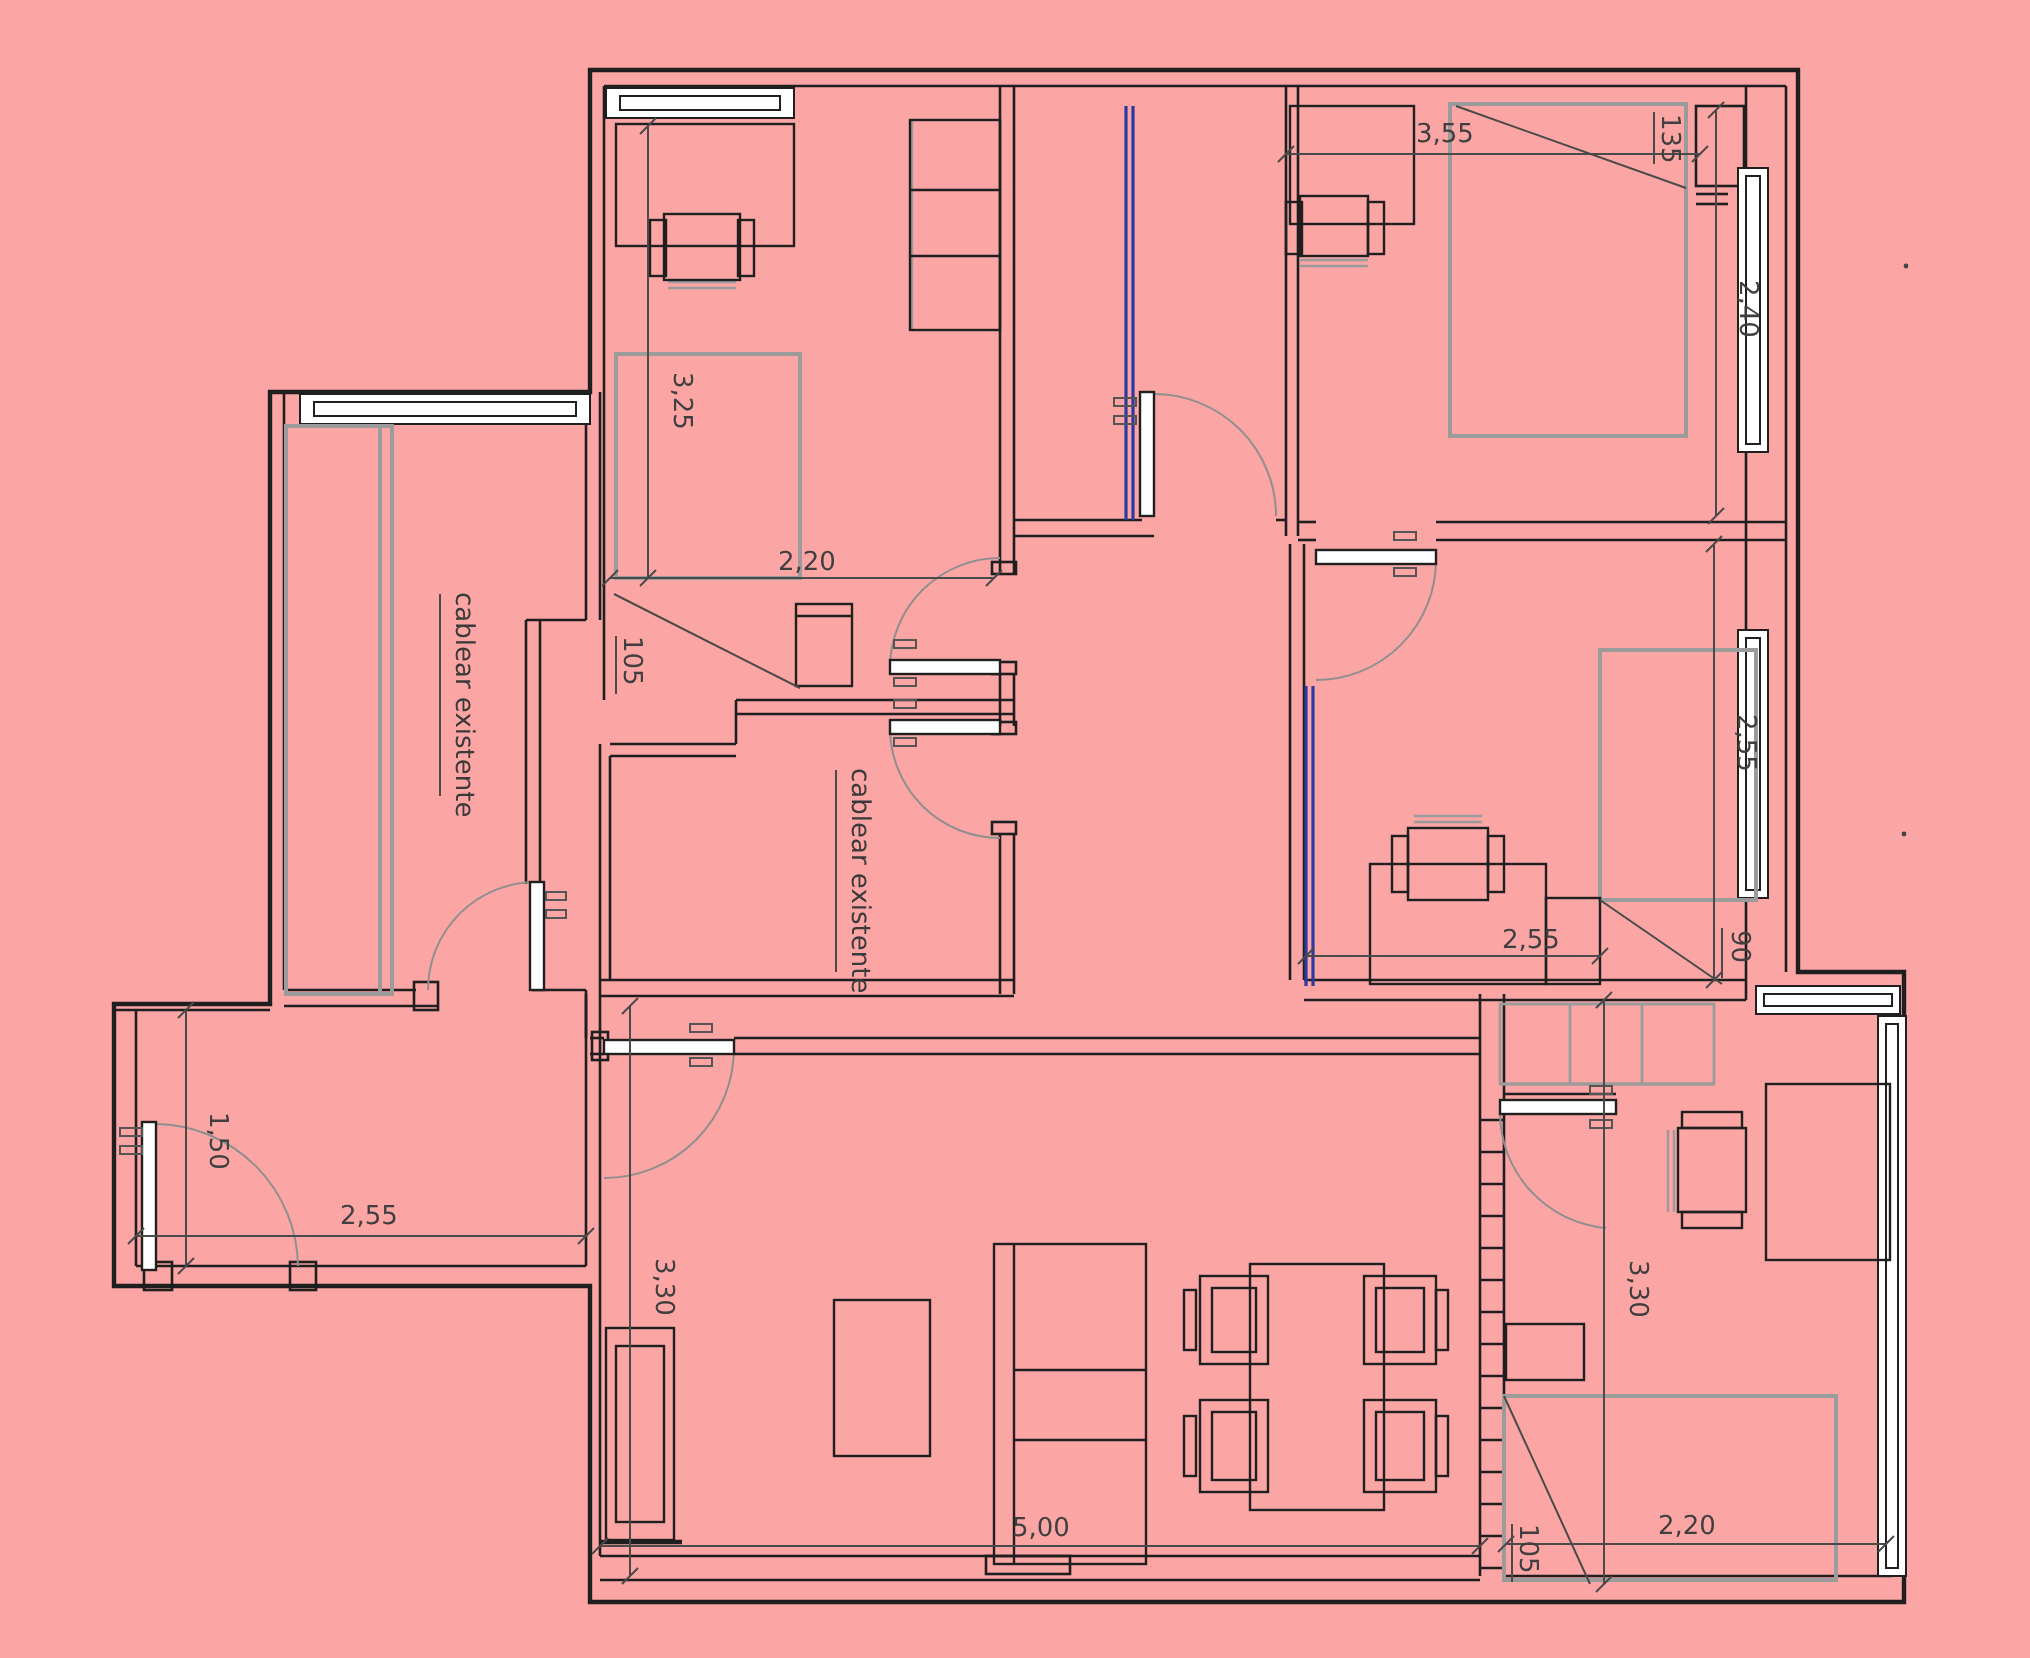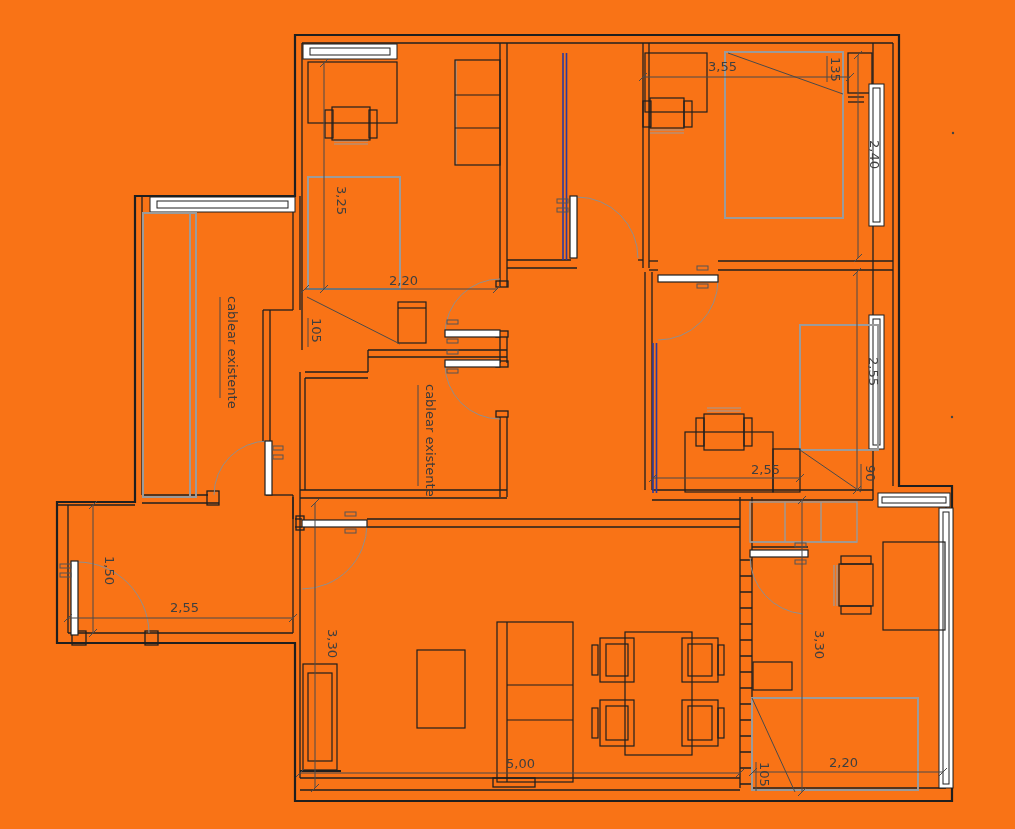--- a/index.html
+++ b/index.html
@@ -1,16 +1,16 @@
 <!DOCTYPE html>
 <html><head>
 <meta charset="utf-8">
 <style>
   html,body{margin:0;padding:0;background:#ffffff;}
-  .canvas{position:relative;width:1015px;height:829px;background:#f97316;overflow:hidden;
+  .canvas{position:relative;width:1015px;height:829px;background:#fca5a5;overflow:hidden;
           font-family:"DejaVu Sans", sans-serif;}
   svg text{font-family:"DejaVu Sans", sans-serif;font-size:13px;fill:#3f3f3f;}
   svg .note{font-size:13px;fill:#3a3a3a;}
 </style>
 </head>
 <body>
 
 <div class="canvas">
 <svg width="1015" height="829" viewBox="0 0 1015 829">
 

